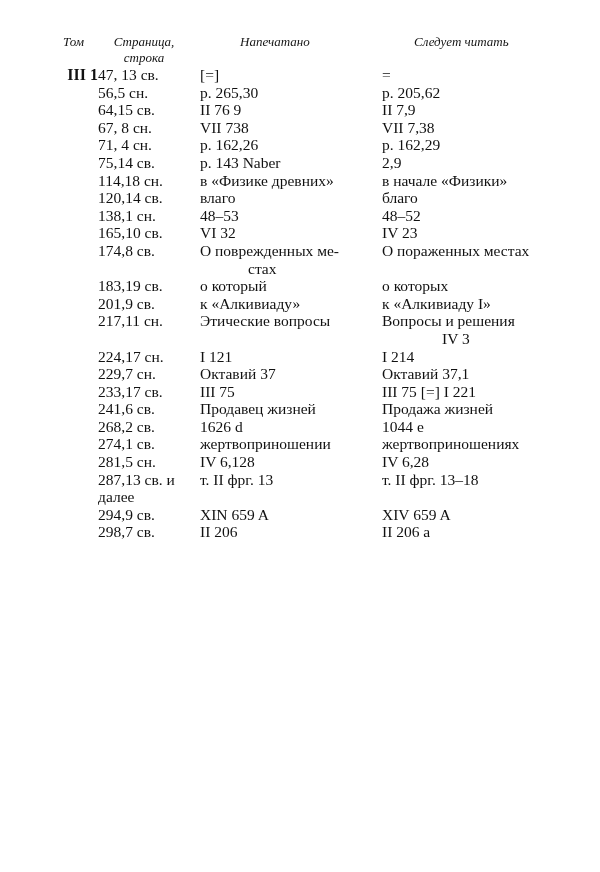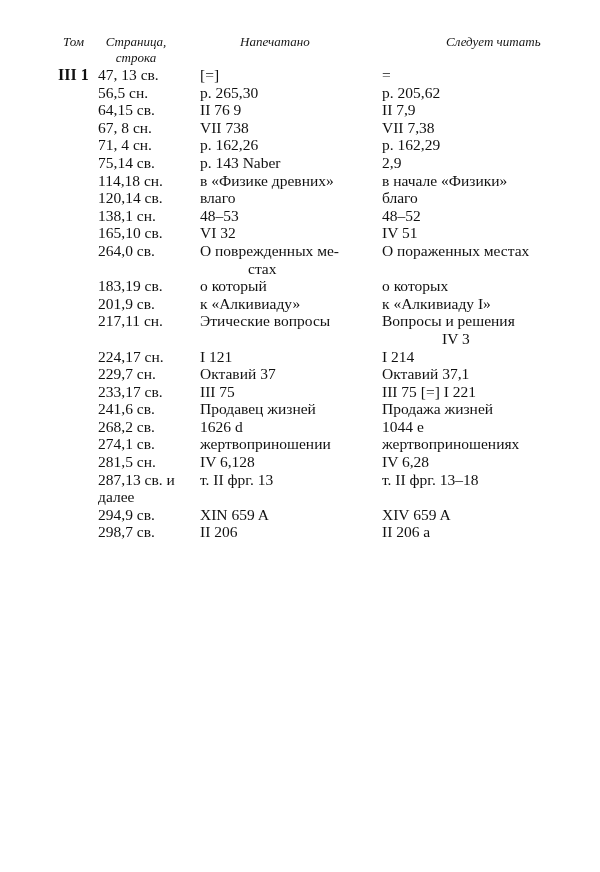--- a/index.html
+++ b/index.html
@@ -7,29 +7,29 @@
     width: 600px; height: 872px; overflow: hidden; position: relative;
     font-family: "Liberation Serif", "DejaVu Serif", serif;
     color: #111111;
   }
   .page { position: absolute; left: 0; top: 0; width: 600px; height: 872px; }
   .hdr {
     position: absolute; top: 34px; font-style: italic; font-size: 13px;
     line-height: 16px; color: #151515;
   }
   .hdr.tom { left: 63px; }
-  .hdr.page-col { left: 90px; text-align: center; width: 92px; }
+  .hdr.page-col { left: 98px; text-align: center; width: 92px; }
   .hdr.printed { left: 240px; }
-  .hdr.read { left: 414px; margin-left: 32px; }
+  .hdr.read { left: 414px; }
   table.errata {
     position: absolute; left: 58px; top: 66px; border-collapse: collapse;
     font-size: 15.5px; line-height: 17.6px;
   }
   table.errata td { padding: 0; vertical-align: top; }
-  td.c-tom { width: 40px; font-weight: bold; font-size: 16px; }
+  td.c-tom { width: 40px; font-weight: bold; font-size: 16px; text-align: right; }
   td.c-page { width: 102px; }
   td.c-printed { width: 182px; }
   td.c-read { width: 190px; }
   .indent-cont { padding-left: 48px; display: block; }
   .indent-cont2 { padding-left: 60px; display: block; }
 </style>
 </head>
 <body>
 
 <div class="page">
@@ -91,25 +91,25 @@
         <tr>
           <td class="c-tom"><span></span></td>
           <td class="c-page"><span>138,1 сн.</span></td>
           <td class="c-printed"><span>48–53</span></td>
           <td class="c-read"><span>48–52</span></td>
         </tr>
         <tr>
           <td class="c-tom"><span></span></td>
           <td class="c-page"><span>165,10 св.</span></td>
           <td class="c-printed"><span>VI 32</span></td>
-          <td class="c-read"><span>IV 51</span></td>
+          <td class="c-read"><span>IV 23</span></td>
         </tr>
         <tr>
           <td class="c-tom"><span></span></td>
-          <td class="c-page"><span>264,0 св.</span></td>
+          <td class="c-page"><span>174,8 св.</span></td>
           <td class="c-printed"><span>О поврежденных ме-</span><br><span class="indent-cont">стах</span></td>
           <td class="c-read"><span>О пораженных местах</span></td>
         </tr>
         <tr>
           <td class="c-tom"><span></span></td>
           <td class="c-page"><span>183,19 св.</span></td>
           <td class="c-printed"><span>о который</span></td>
           <td class="c-read"><span>о которых</span></td>
         </tr>
         <tr>

